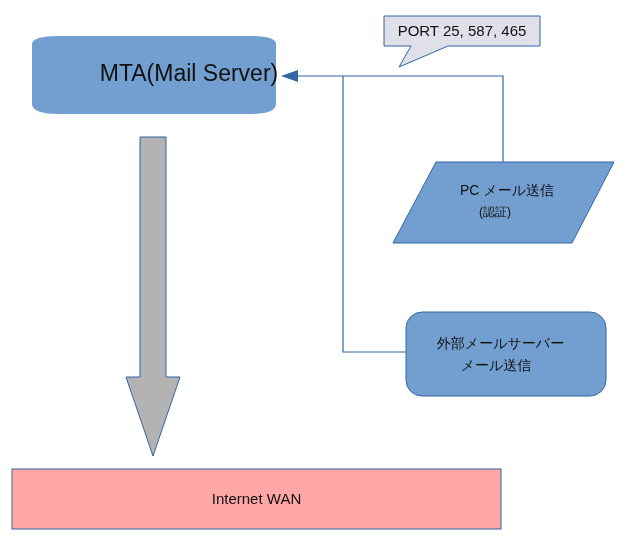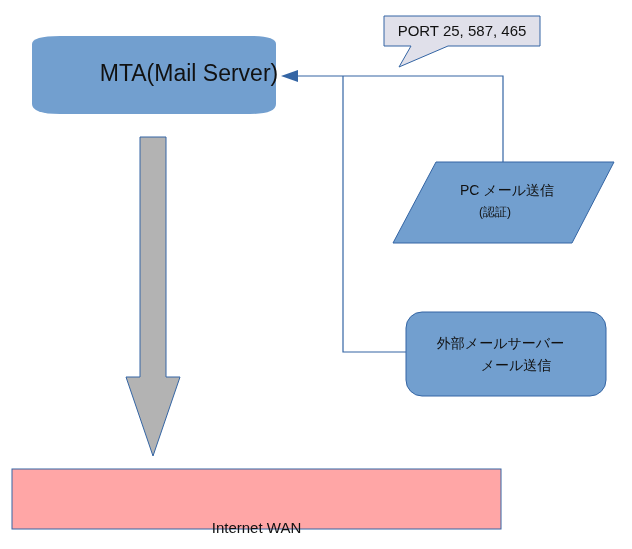--- a/index.html
+++ b/index.html
@@ -36,15 +36,15 @@
 </svg>
 
 <div class="lbl" style="left:32px; top:58px; width:244px; font-size:23px;padding-left:35px;">MTA(Mail Server)</div>
 
 <div class="lbl" style="left:384px; top:21px; width:156px; font-size:15px;">PORT 25, 587, 465</div>
 
 <div class="lbl" style="left:417px; top:181px; width:180px; font-size:14px;">PC メール送信</div>
 <div class="lbl" style="left:420px; top:204px; width:150px; font-size:12px;">(認証)</div>
 
 <div class="lbl" style="left:406px; top:334px; width:189px; font-size:14px;">外部メールサーバー</div>
-<div class="lbl" style="left:406px; top:356px; width:180px; font-size:14px;margin-left:20px;">メール送信</div>
+<div class="lbl" style="left:406px; top:356px; width:180px; font-size:14px;">メール送信</div>
 
-<div class="lbl" style="left:12px; top:489px; width:489px; font-size:15px;margin-top:29px;">Internet WAN</div>
+<div class="lbl" style="left:12px; top:489px; width:489px; font-size:15px;">Internet WAN</div>
 
 </body></html>

